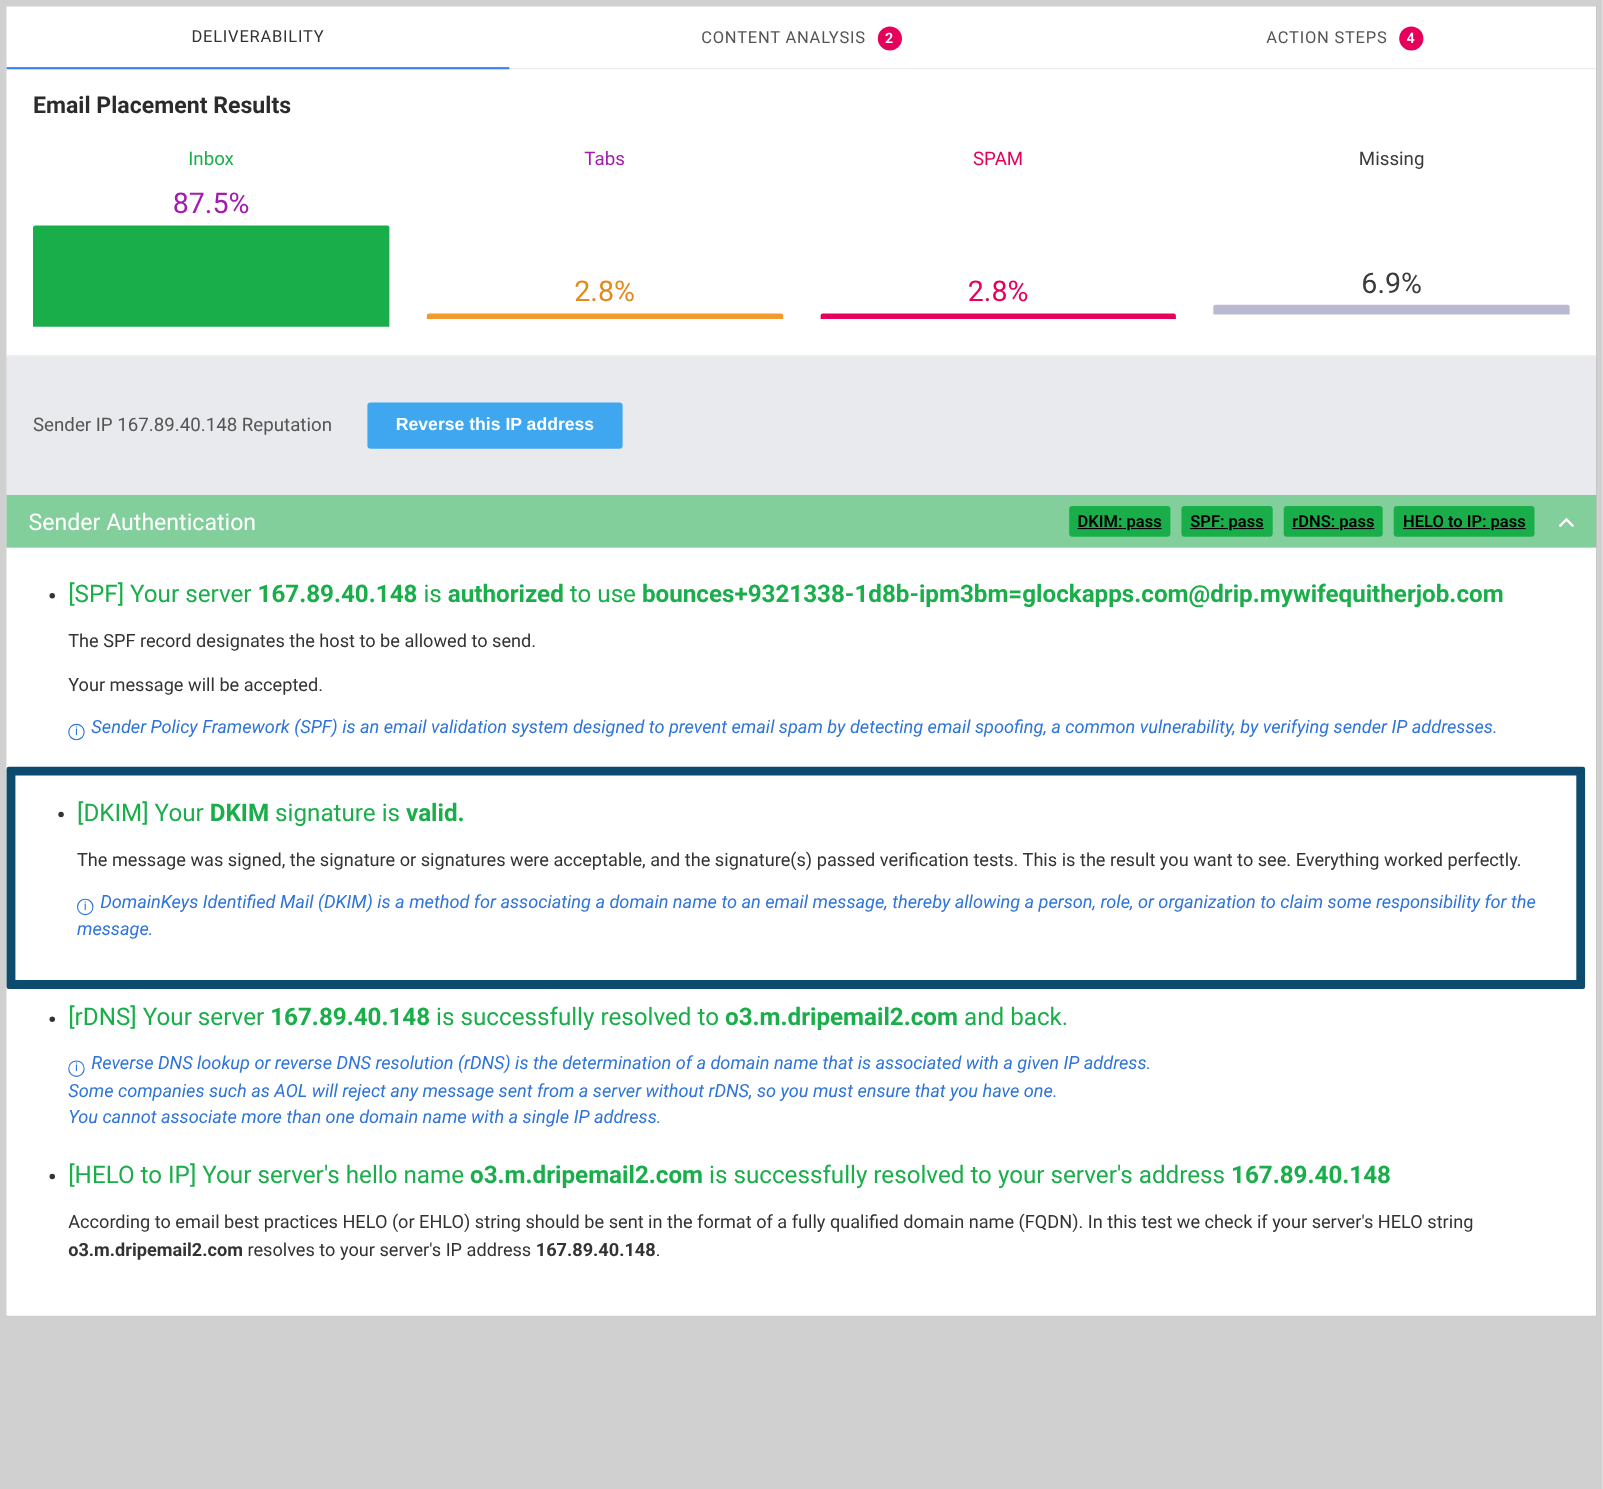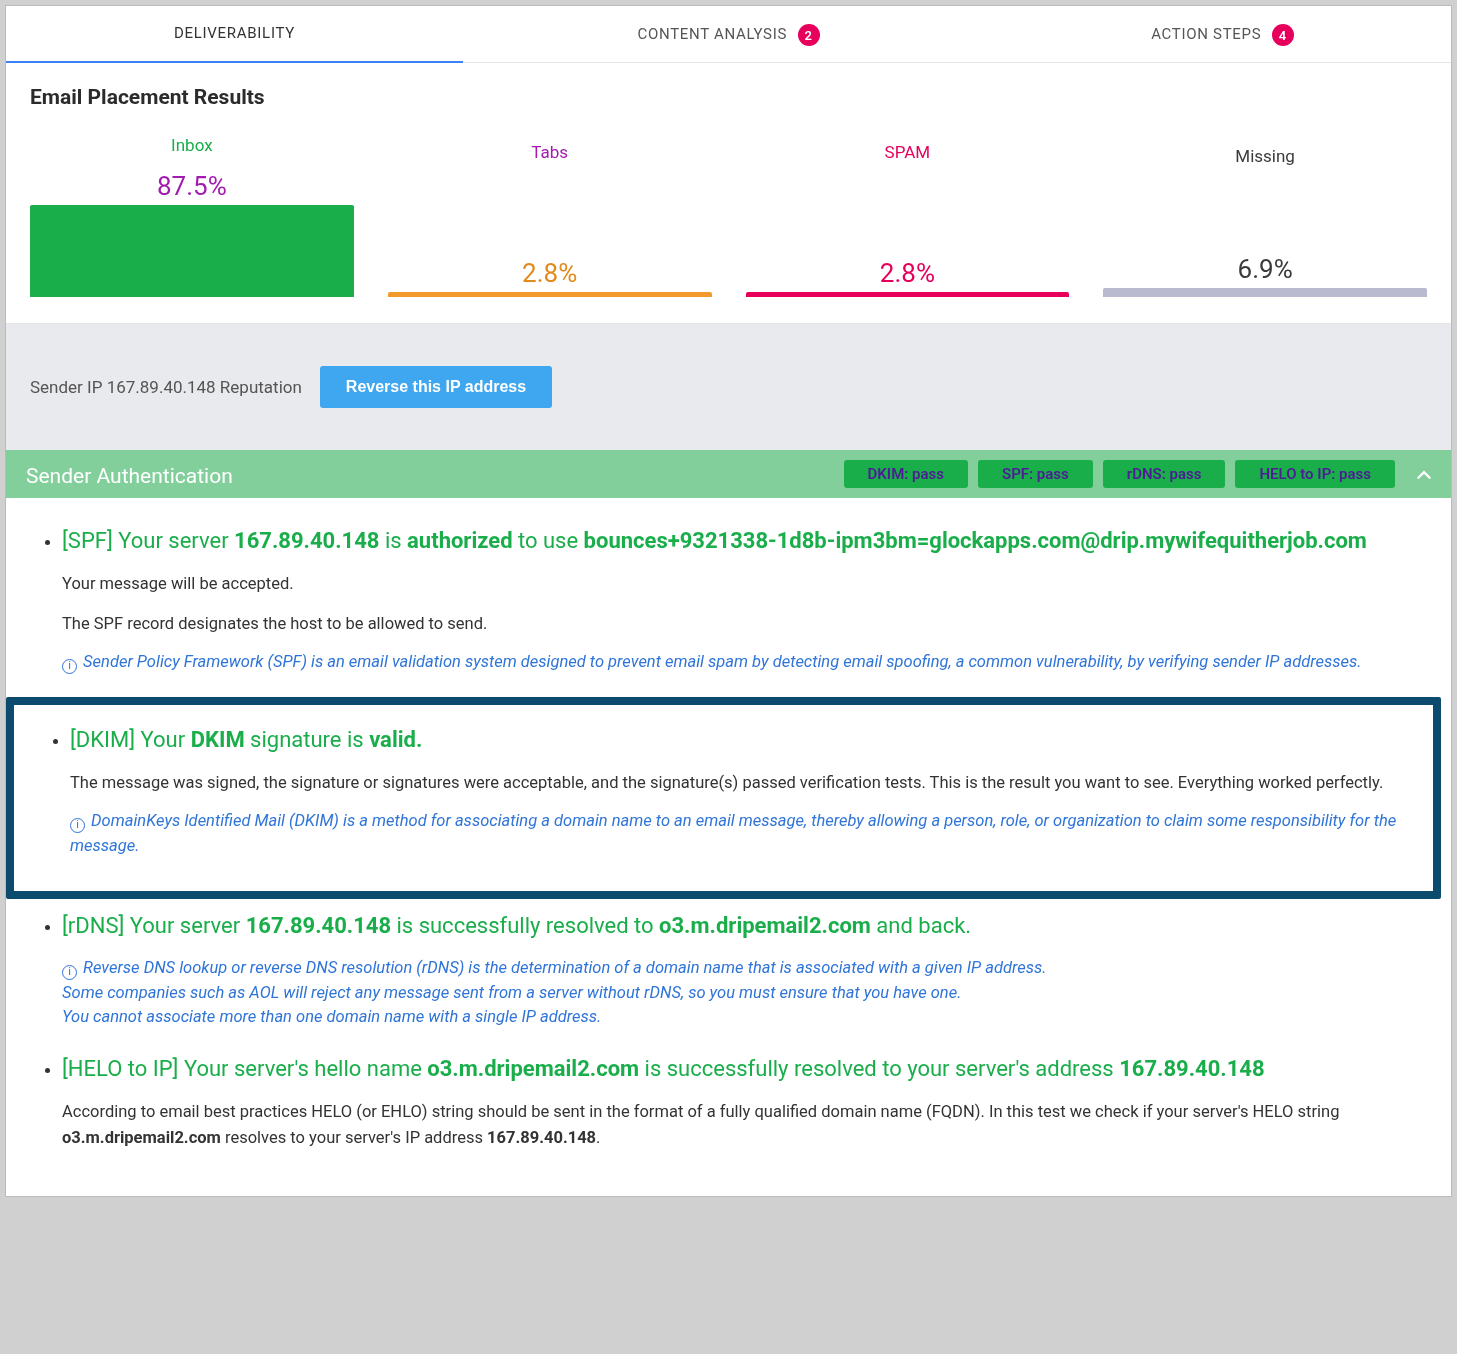--- a/index.html
+++ b/index.html
@@ -63,21 +63,20 @@
   }
   .placement h2 {
     font-size: 21px;
     font-weight: 700;
     color: #2b2b2b;
     margin-bottom: 26px;
   }
   .placement-row {
     display: flex;
     gap: 34px;
-    align-items: flex-end;
   }
   .placement-col {
     flex: 1;
     text-align: center;
   }
   .placement-col .label { font-size: 17px; margin-bottom: 4px; }
   .placement-col.inbox .label  { color: #1aae4b; }
   .placement-col.tabs-c .label { color: #a21caf; }
   .placement-col.spam .label   { color: #e6005c; }
   .placement-col.missing .label{ color: #3b3b3b; }
@@ -91,21 +90,21 @@
   .bar.green  { background: #1aae4b; }
   .bar.orange { background: #f39a2d; }
   .bar.pink   { background: #e6005c; }
   .bar.gray   { background: #b9b9d0; }
   
   .ip-row {
     background: #e9eaee;
     padding: 42px 24px;
     display: flex;
     align-items: center;
-    gap: 18px;
+    gap: 32px;
     font-size: 17px;
     color: #555;
   }
   .btn-primary {
     background: #3fa7f0;
     color: #fff;
     border: none;
     padding: 12px 26px;
     border-radius: 3px;
     font-size: 16px;
@@ -121,25 +120,26 @@
     padding: 10px 14px 10px 20px;
     gap: 10px;
   }
   .auth-header h3 {
     flex: 1;
     font-weight: 400;
     font-size: 21px;
   }
   .chip {
     background: #1aae4b;
-    color: #4c1d95;
+    color: #000000;
     font-size: 15px;
     font-weight: 600;
-    padding: 5px 24px;
+    padding: 5px 8px;
     border-radius: 3px;
+    text-decoration: underline;
   }
   .chevron {
     width: 26px; height: 26px;
     display: inline-flex; align-items: center; justify-content: center;
     cursor: pointer;
     margin-left: 6px;
   }
   .chevron svg { width: 14px; height: 14px; fill: #fff; }
   
   .auth-body {
@@ -253,22 +253,22 @@
     </span>
   </div>
 
   <div class="auth-body">
     <ul>
 
       <li>
         <div class="head-line">
           <span>[SPF] Your server </span><b>167.89.40.148</b><span> is </span><b>authorized</b><span> to use </span><b>bounces+9321338-1d8b-ipm3bm=glockapps.com@drip.mywifequitherjob.com</b>
         </div>
+        <div class="plain">The SPF record designates the host to be allowed to send.</div>
         <div class="plain">Your message will be accepted.</div>
-        <div class="plain">The SPF record designates the host to be allowed to send.</div>
         <div class="info-note">
           <span class="info-icon">i</span>
           <span>Sender Policy Framework (SPF) is an email validation system designed to prevent email spam by detecting email spoofing, a common vulnerability, by verifying sender IP addresses.</span>
         </div>
       </li>
     </ul>
 
     <div class="highlight-box">
       <ul>
         <li>

